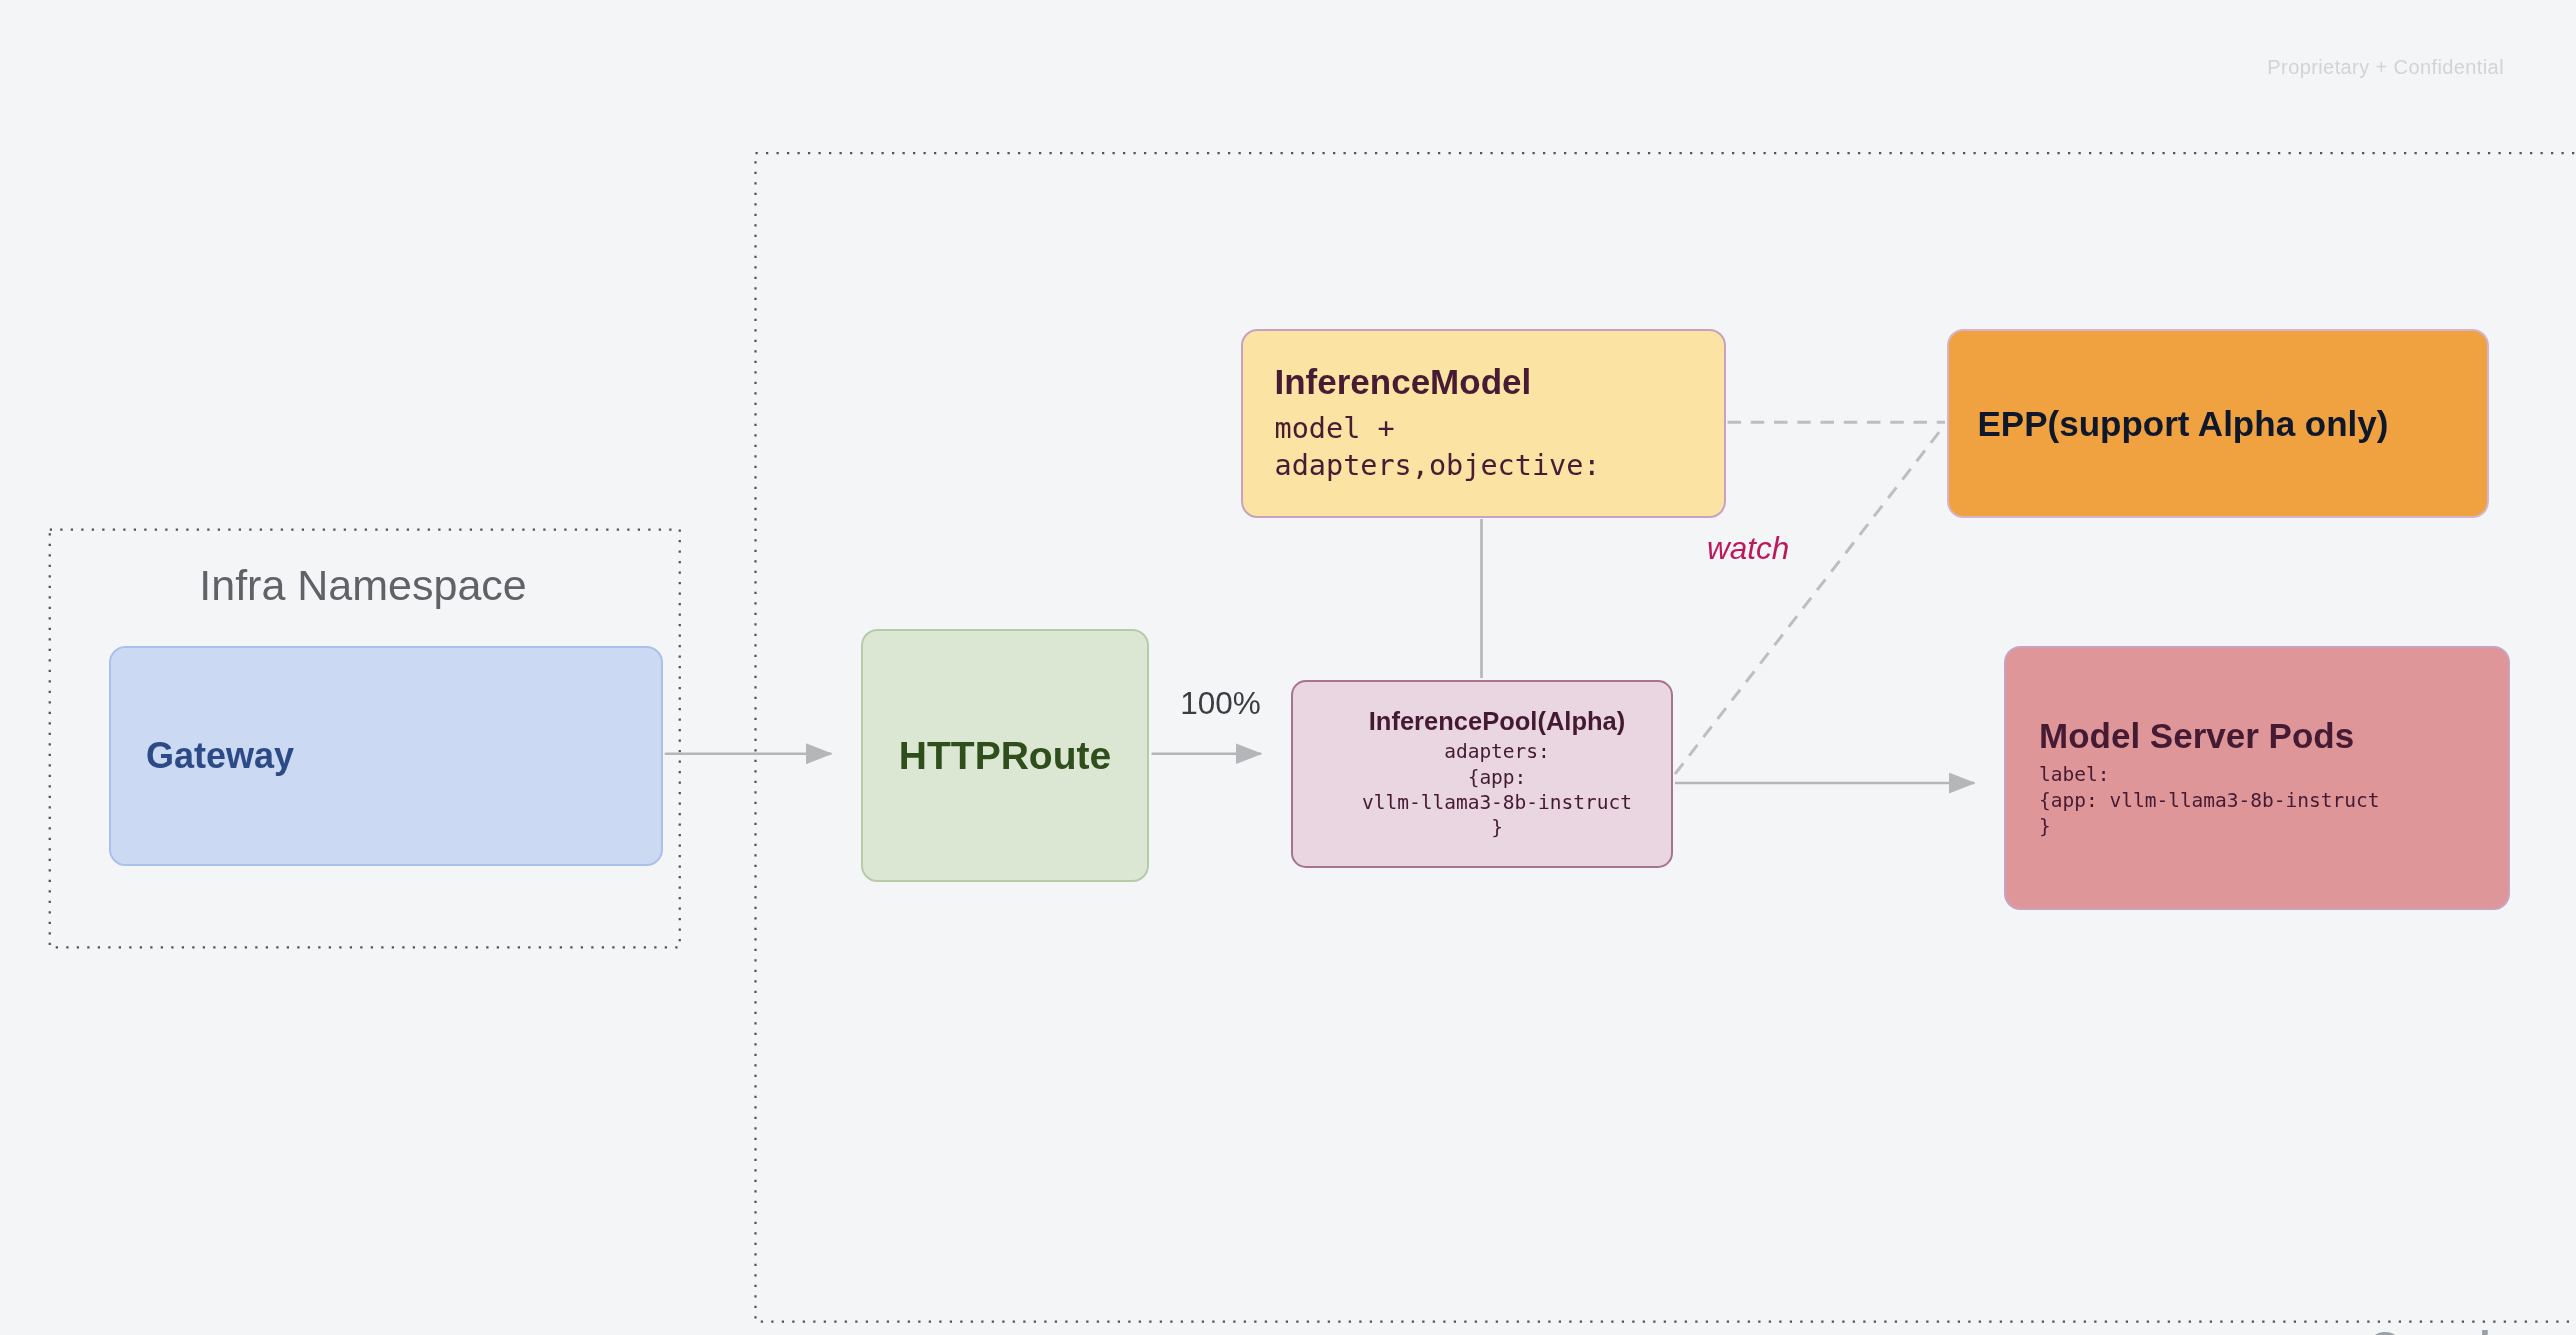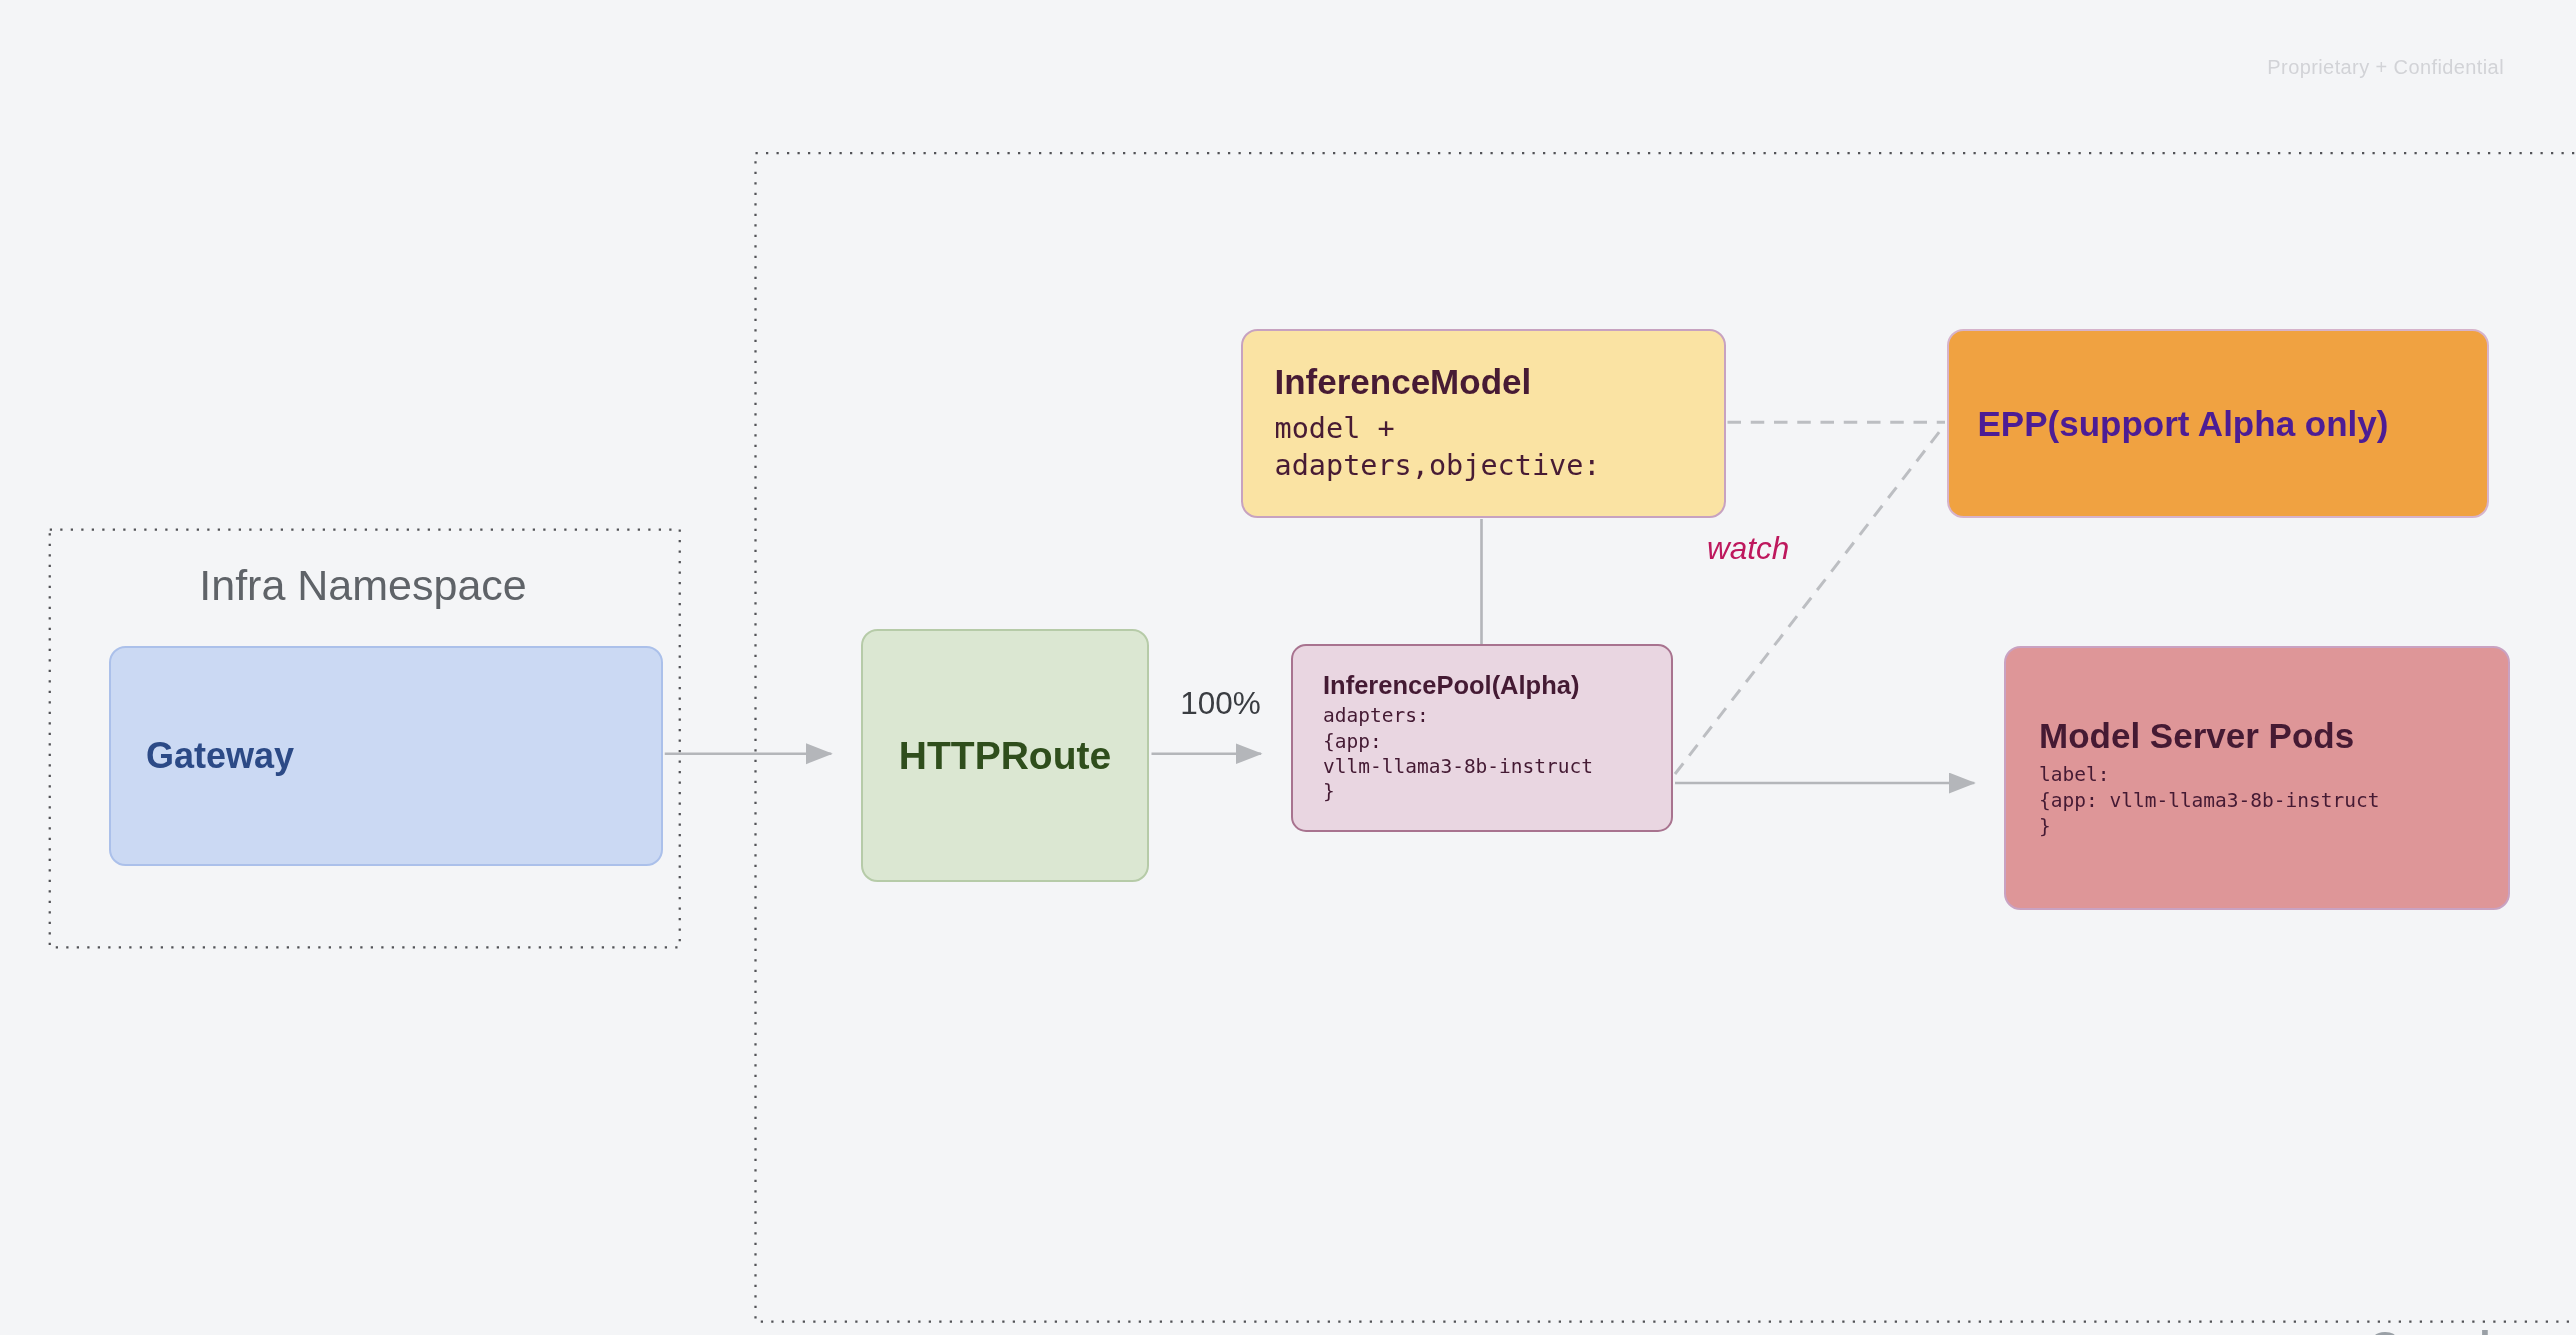--- a/index.html
+++ b/index.html
@@ -32,25 +32,25 @@
     left:1241px;top:329px;width:485px;height:189px;background:#fae3a3;
     border:2.3px solid #c7a2c0;border-radius:16.5px;flex-direction:column;justify-content:center;
     padding-left:31.5px;color:#471b34;
   }
   .node.inference-model .title{font-size:35px;margin-bottom:7.5px;}
   .node.inference-model .code{font-size:28.5px;line-height:1.32;}
   .node.epp{
     left:1947px;top:329px;width:542px;height:189px;background:#f0a241;
     border:2.3px solid #d6b3cb;border-radius:16.5px;align-items:center;padding-left:28.5px;
   }
-  .node.epp .title{font-size:35px;color:#4c1d95;}
+  .node.epp .title{font-size:35px;color:#0f172a;}
   .node.inference-pool{
-    left:1291px;top:644px;width:382px;height:188px;background:#e9d6e1;
+    left:1291px;top:680px;width:382px;height:188px;background:#e9d6e1;
     border:2.3px solid #a8738f;border-radius:15px;flex-direction:column;justify-content:center;
-    padding-left:30px;color:#441a33;
+    padding-left:30px;color:#441a33;align-items:center;
   }
   .node.inference-pool .title{font-size:25.5px;margin-bottom:3px;}
   .node.inference-pool .code{font-size:19.5px;line-height:1.3;}
   .node.model-server-pods{
     left:2004px;top:646px;width:506px;height:264px;background:#de9698;
     border:2.3px solid #c9a2c2;border-radius:16.5px;flex-direction:column;justify-content:center;
     padding-left:33px;color:#451a33;
   }
   .node.model-server-pods .title{font-size:35px;margin-bottom:6px;}
   .node.model-server-pods .code{font-size:19.5px;line-height:1.35;}

